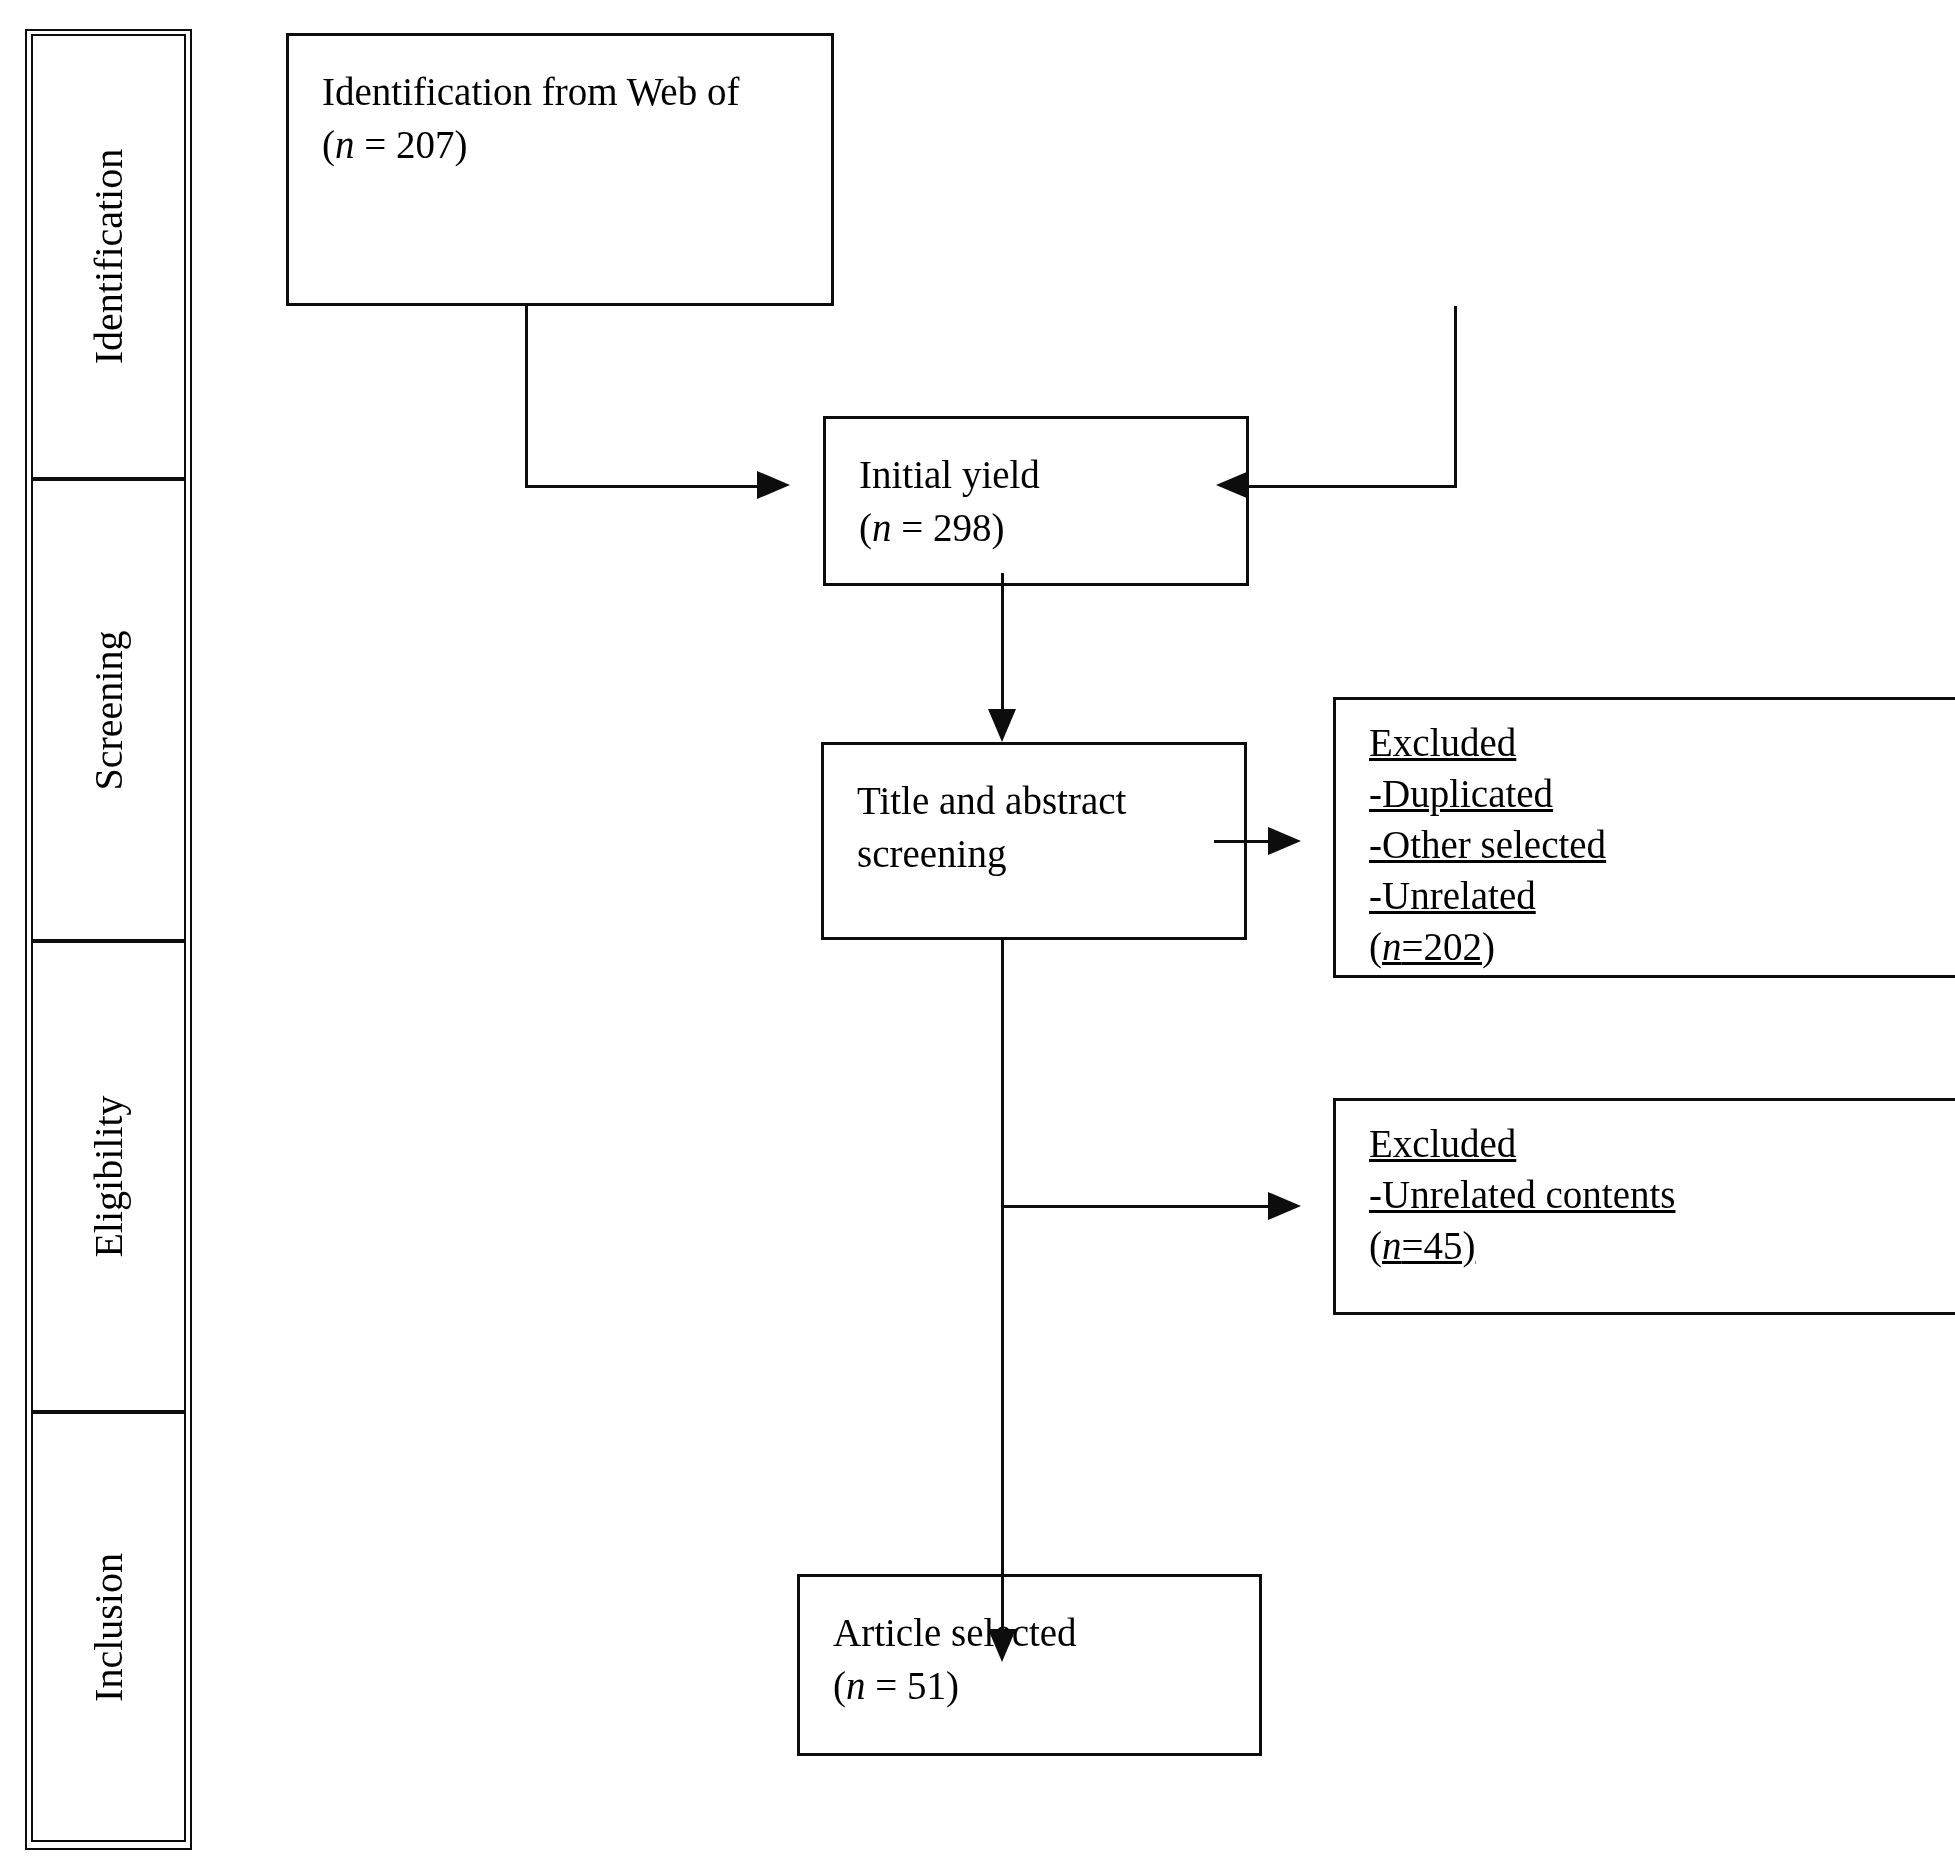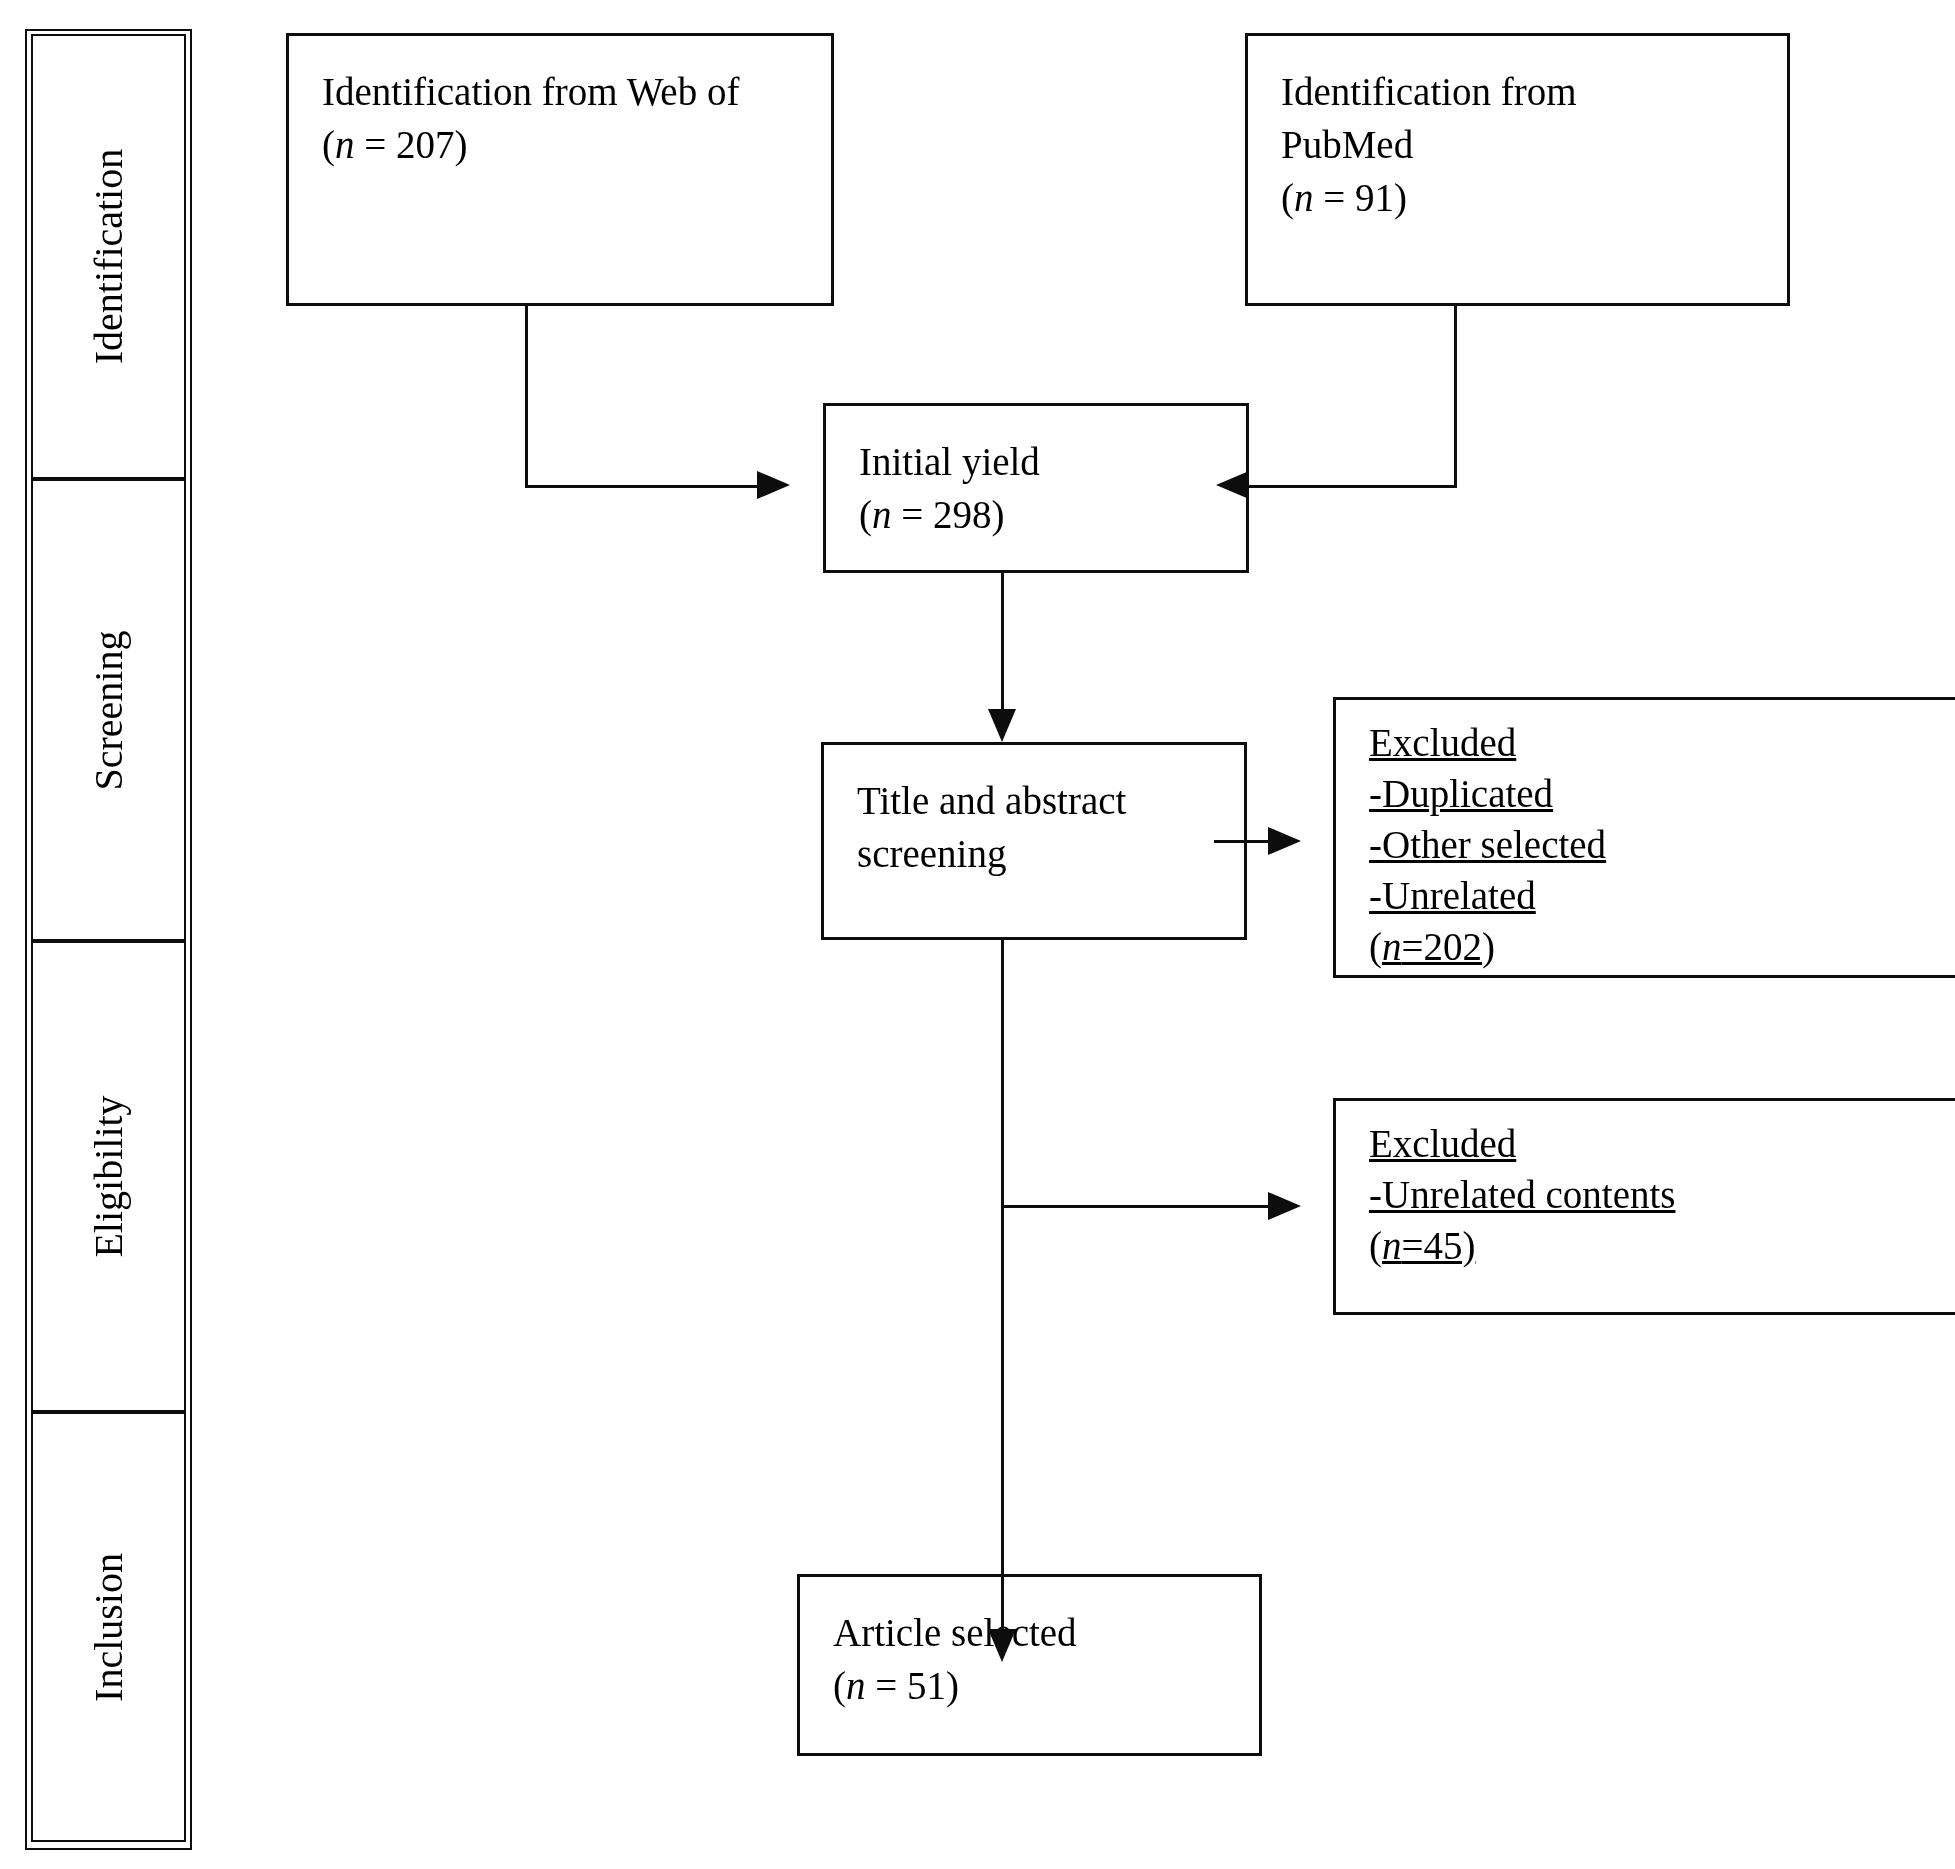--- a/index.html
+++ b/index.html
@@ -73,27 +73,22 @@
     <div class="stage" style="height:430px;">
       <span>Inclusion</span>
     </div>
   </div>
 
   <div class="box" style="left:253px;top:33px;width:548px;height:273px;">
     <div>Identification from Web of</div>
     <div><span>(</span><span class="var">n</span><span> = 207)</span></div>
   </div>
 
-  <div class="box" style="left:1212px;top:33px;width:545px;height:273px;">
-    <div>Identification from</div>
-    <div>PubMed</div>
-    <div><span>(</span><span class="var">n</span><span> = 91)</span></div>
-  </div>
 
-  <div class="box" style="left:790px;top:403px;width:426px;height:170px;">
+  <div class="box" style="left:790px;top:416px;width:426px;height:170px;">
     <div>Initial yield</div>
     <div><span>(</span><span class="var">n</span><span> = 298)</span></div>
   </div>
 
   <div class="box" style="left:788px;top:742px;width:426px;height:198px;">
     <div>Title and abstract</div>
     <div>screening</div>
   </div>
 
   <div class="box tight" style="left:1300px;top:697px;width:633px;height:281px;">

